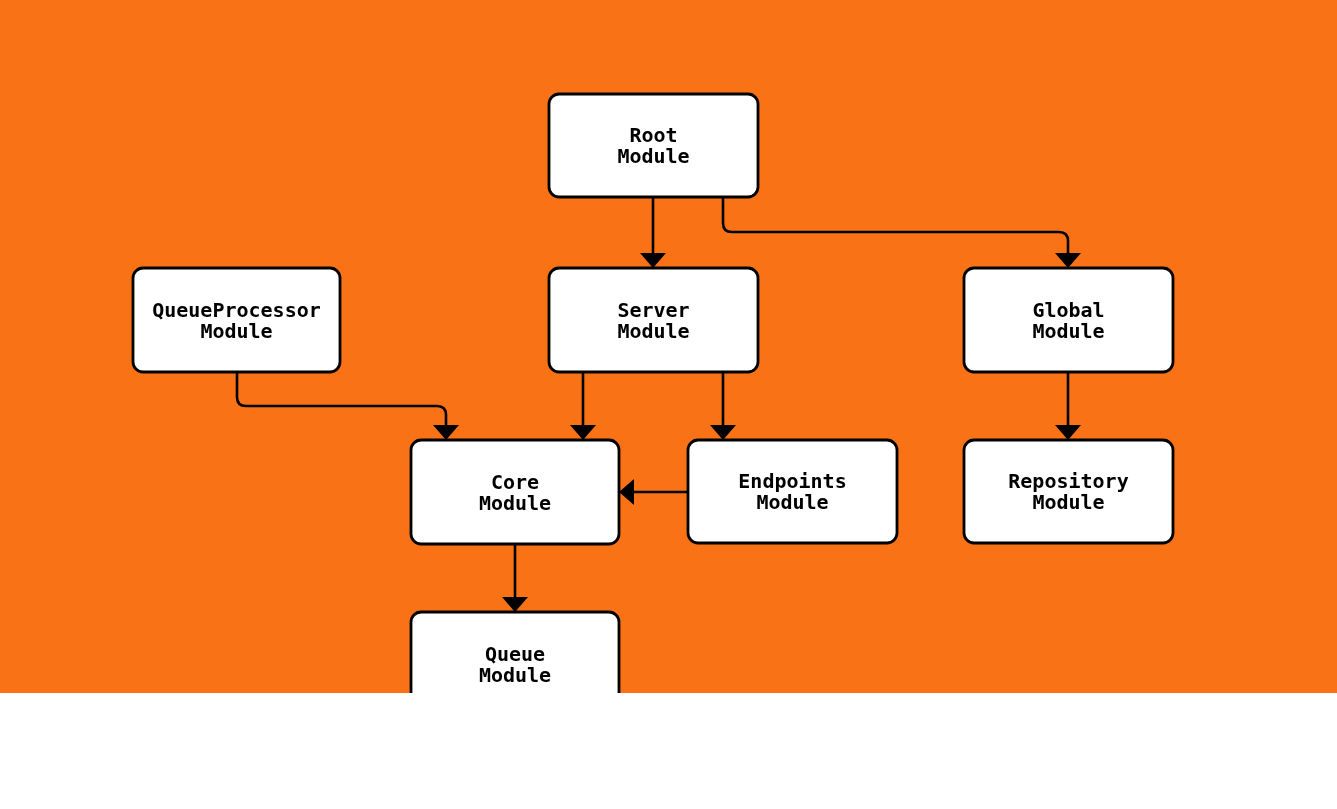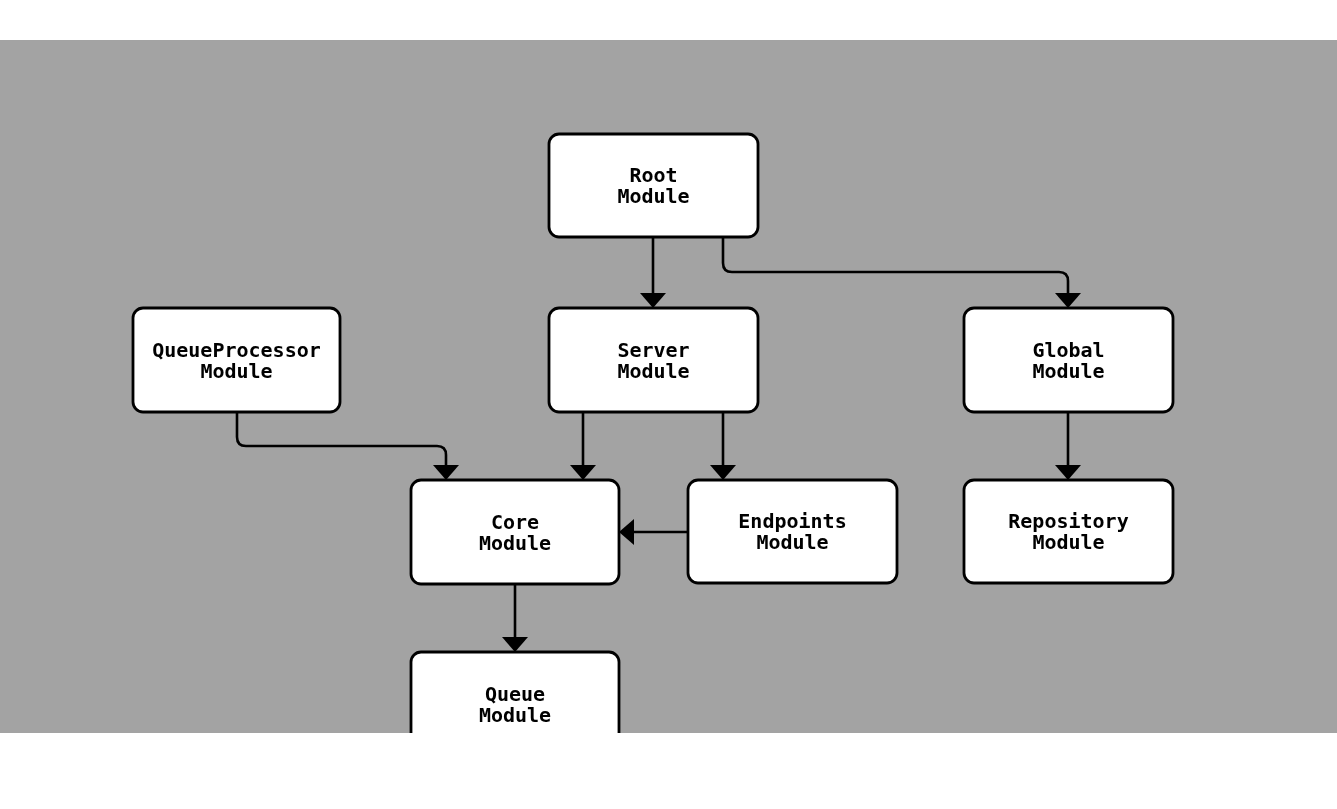--- a/index.html
+++ b/index.html
@@ -4,23 +4,22 @@
 <style>
   html, body {
     margin: 0;
     padding: 0;
     background: #ffffff;
   }
   .canvas {
     position: relative;
     width: 1337px;
     height: 693px;
-    background: #a3a3a3;
+    background: #f97316;
     overflow: hidden;
-    margin-top: 40px;
   }
   svg text {
     font-family: "DejaVu Sans Mono", "Liberation Mono", monospace;
     font-weight: bold;
   }
 </style>
 </head>
 <body>
 
 <div class="canvas">

